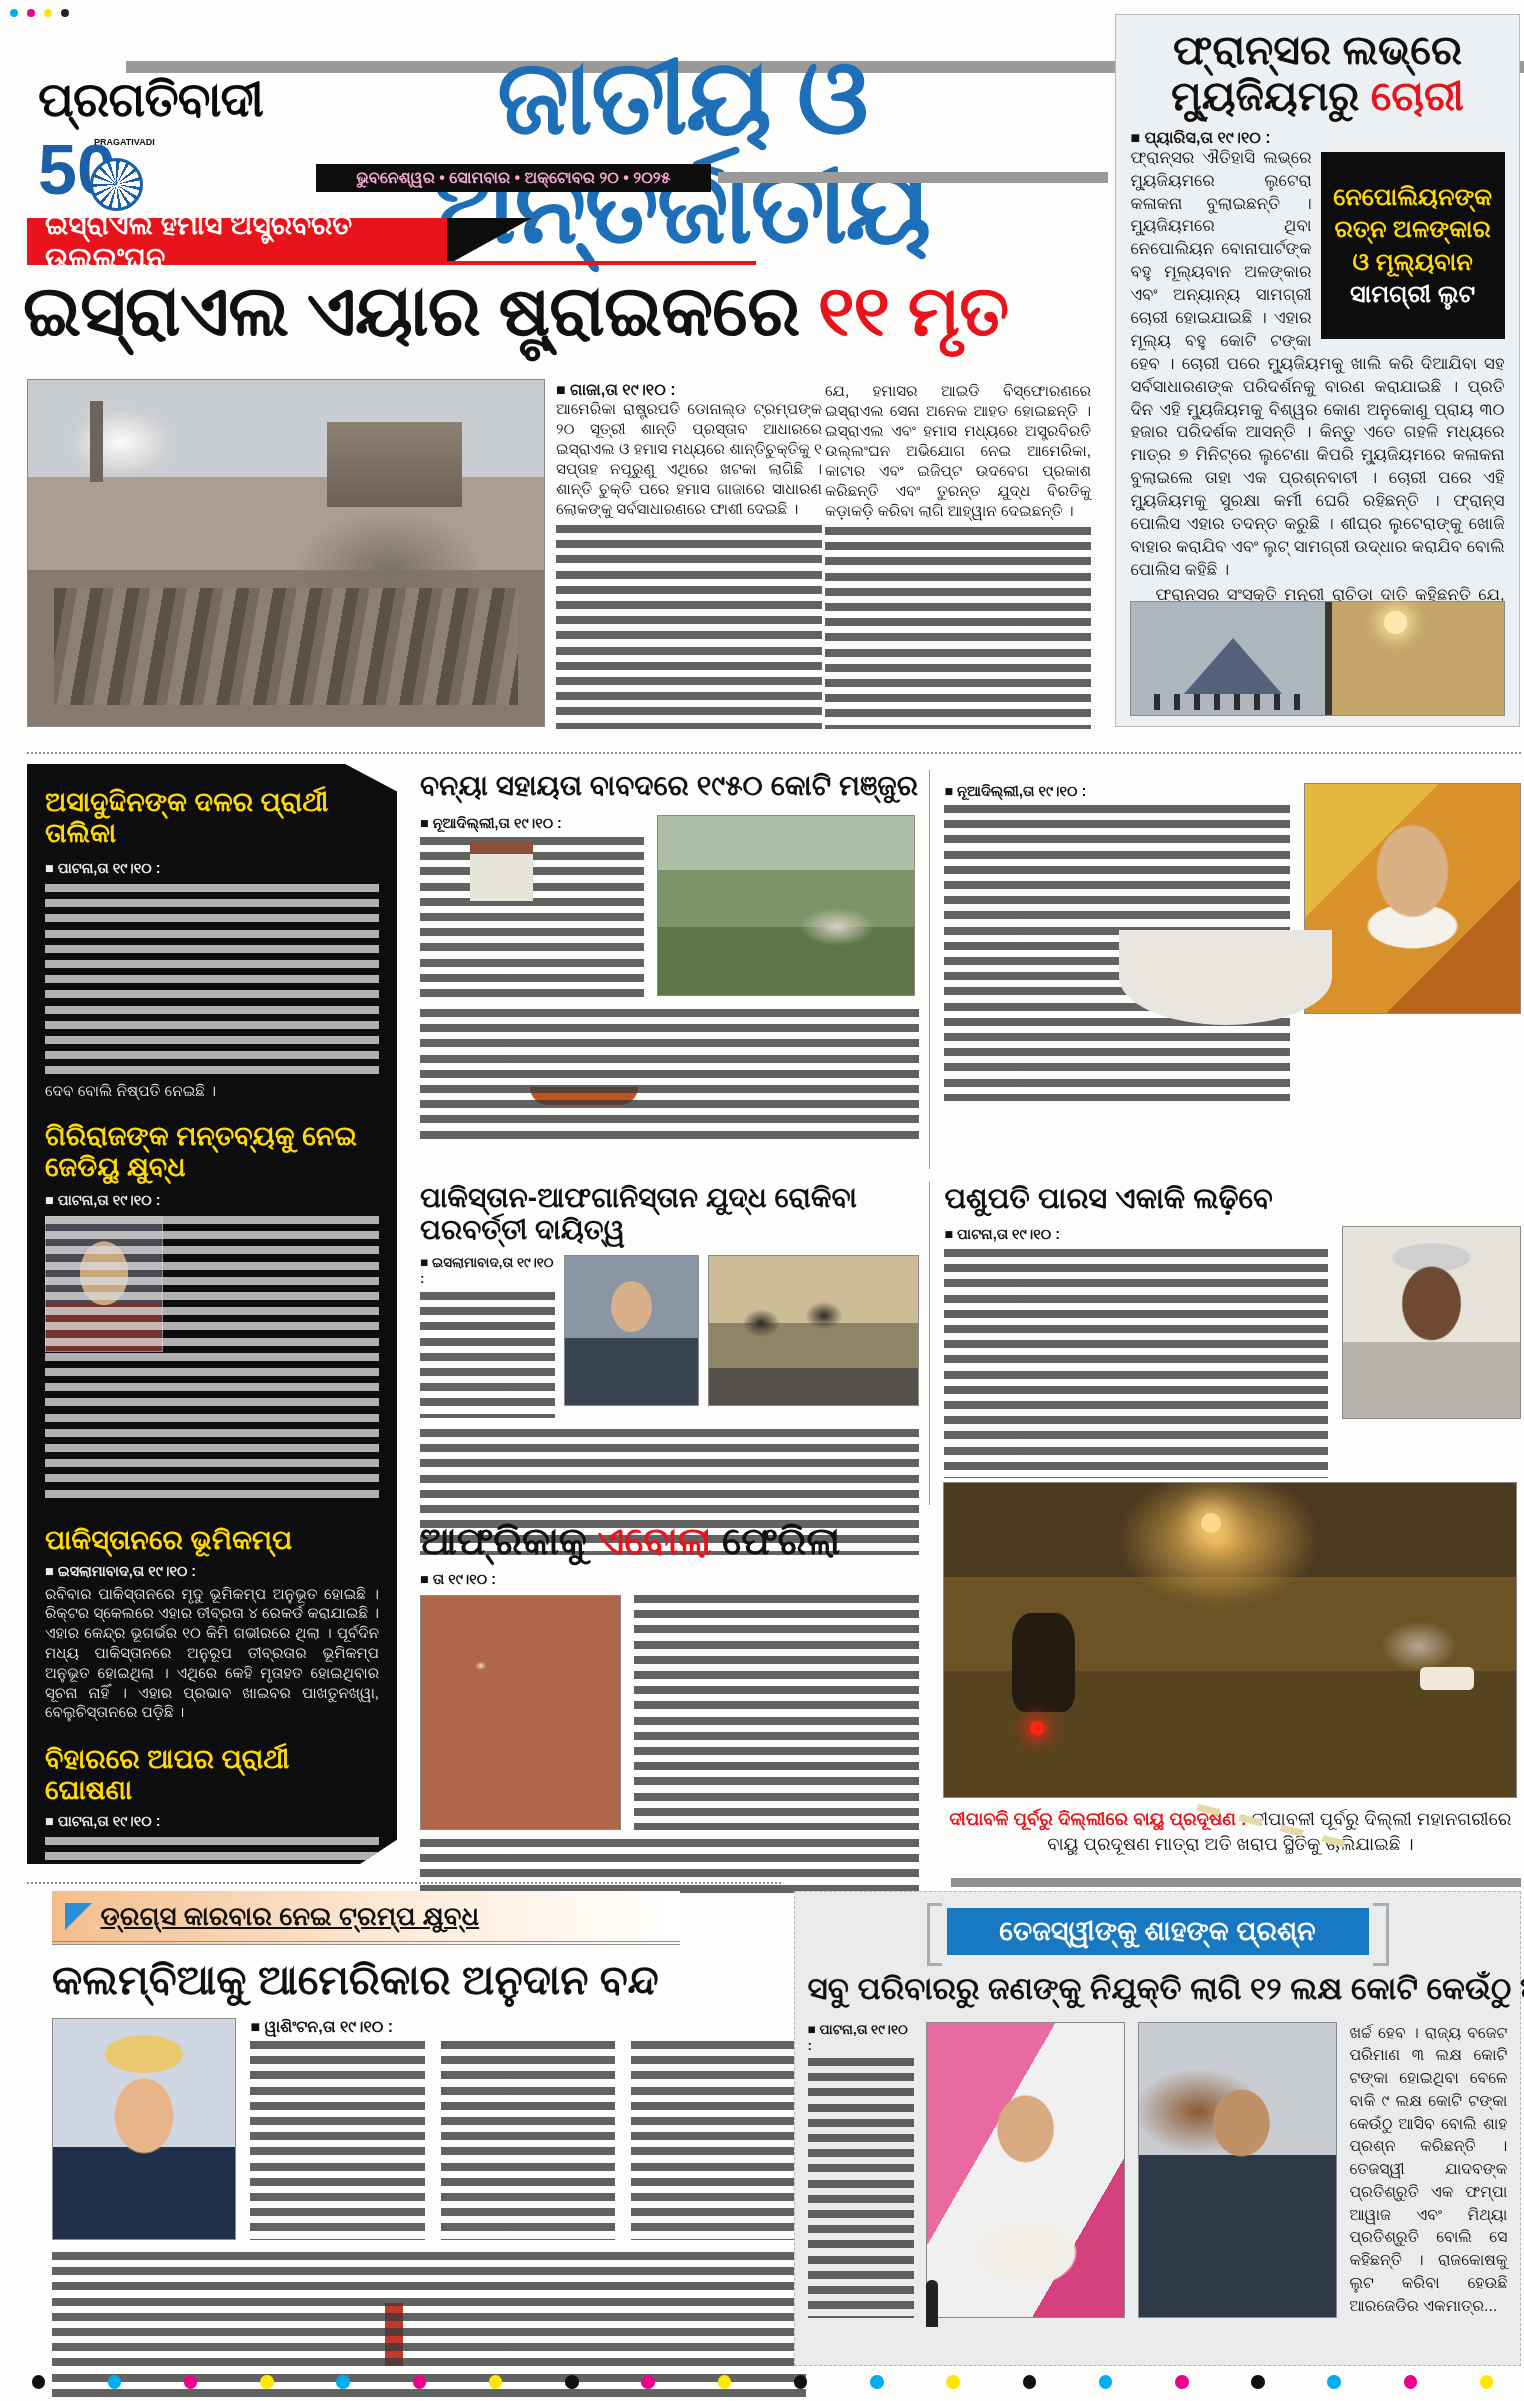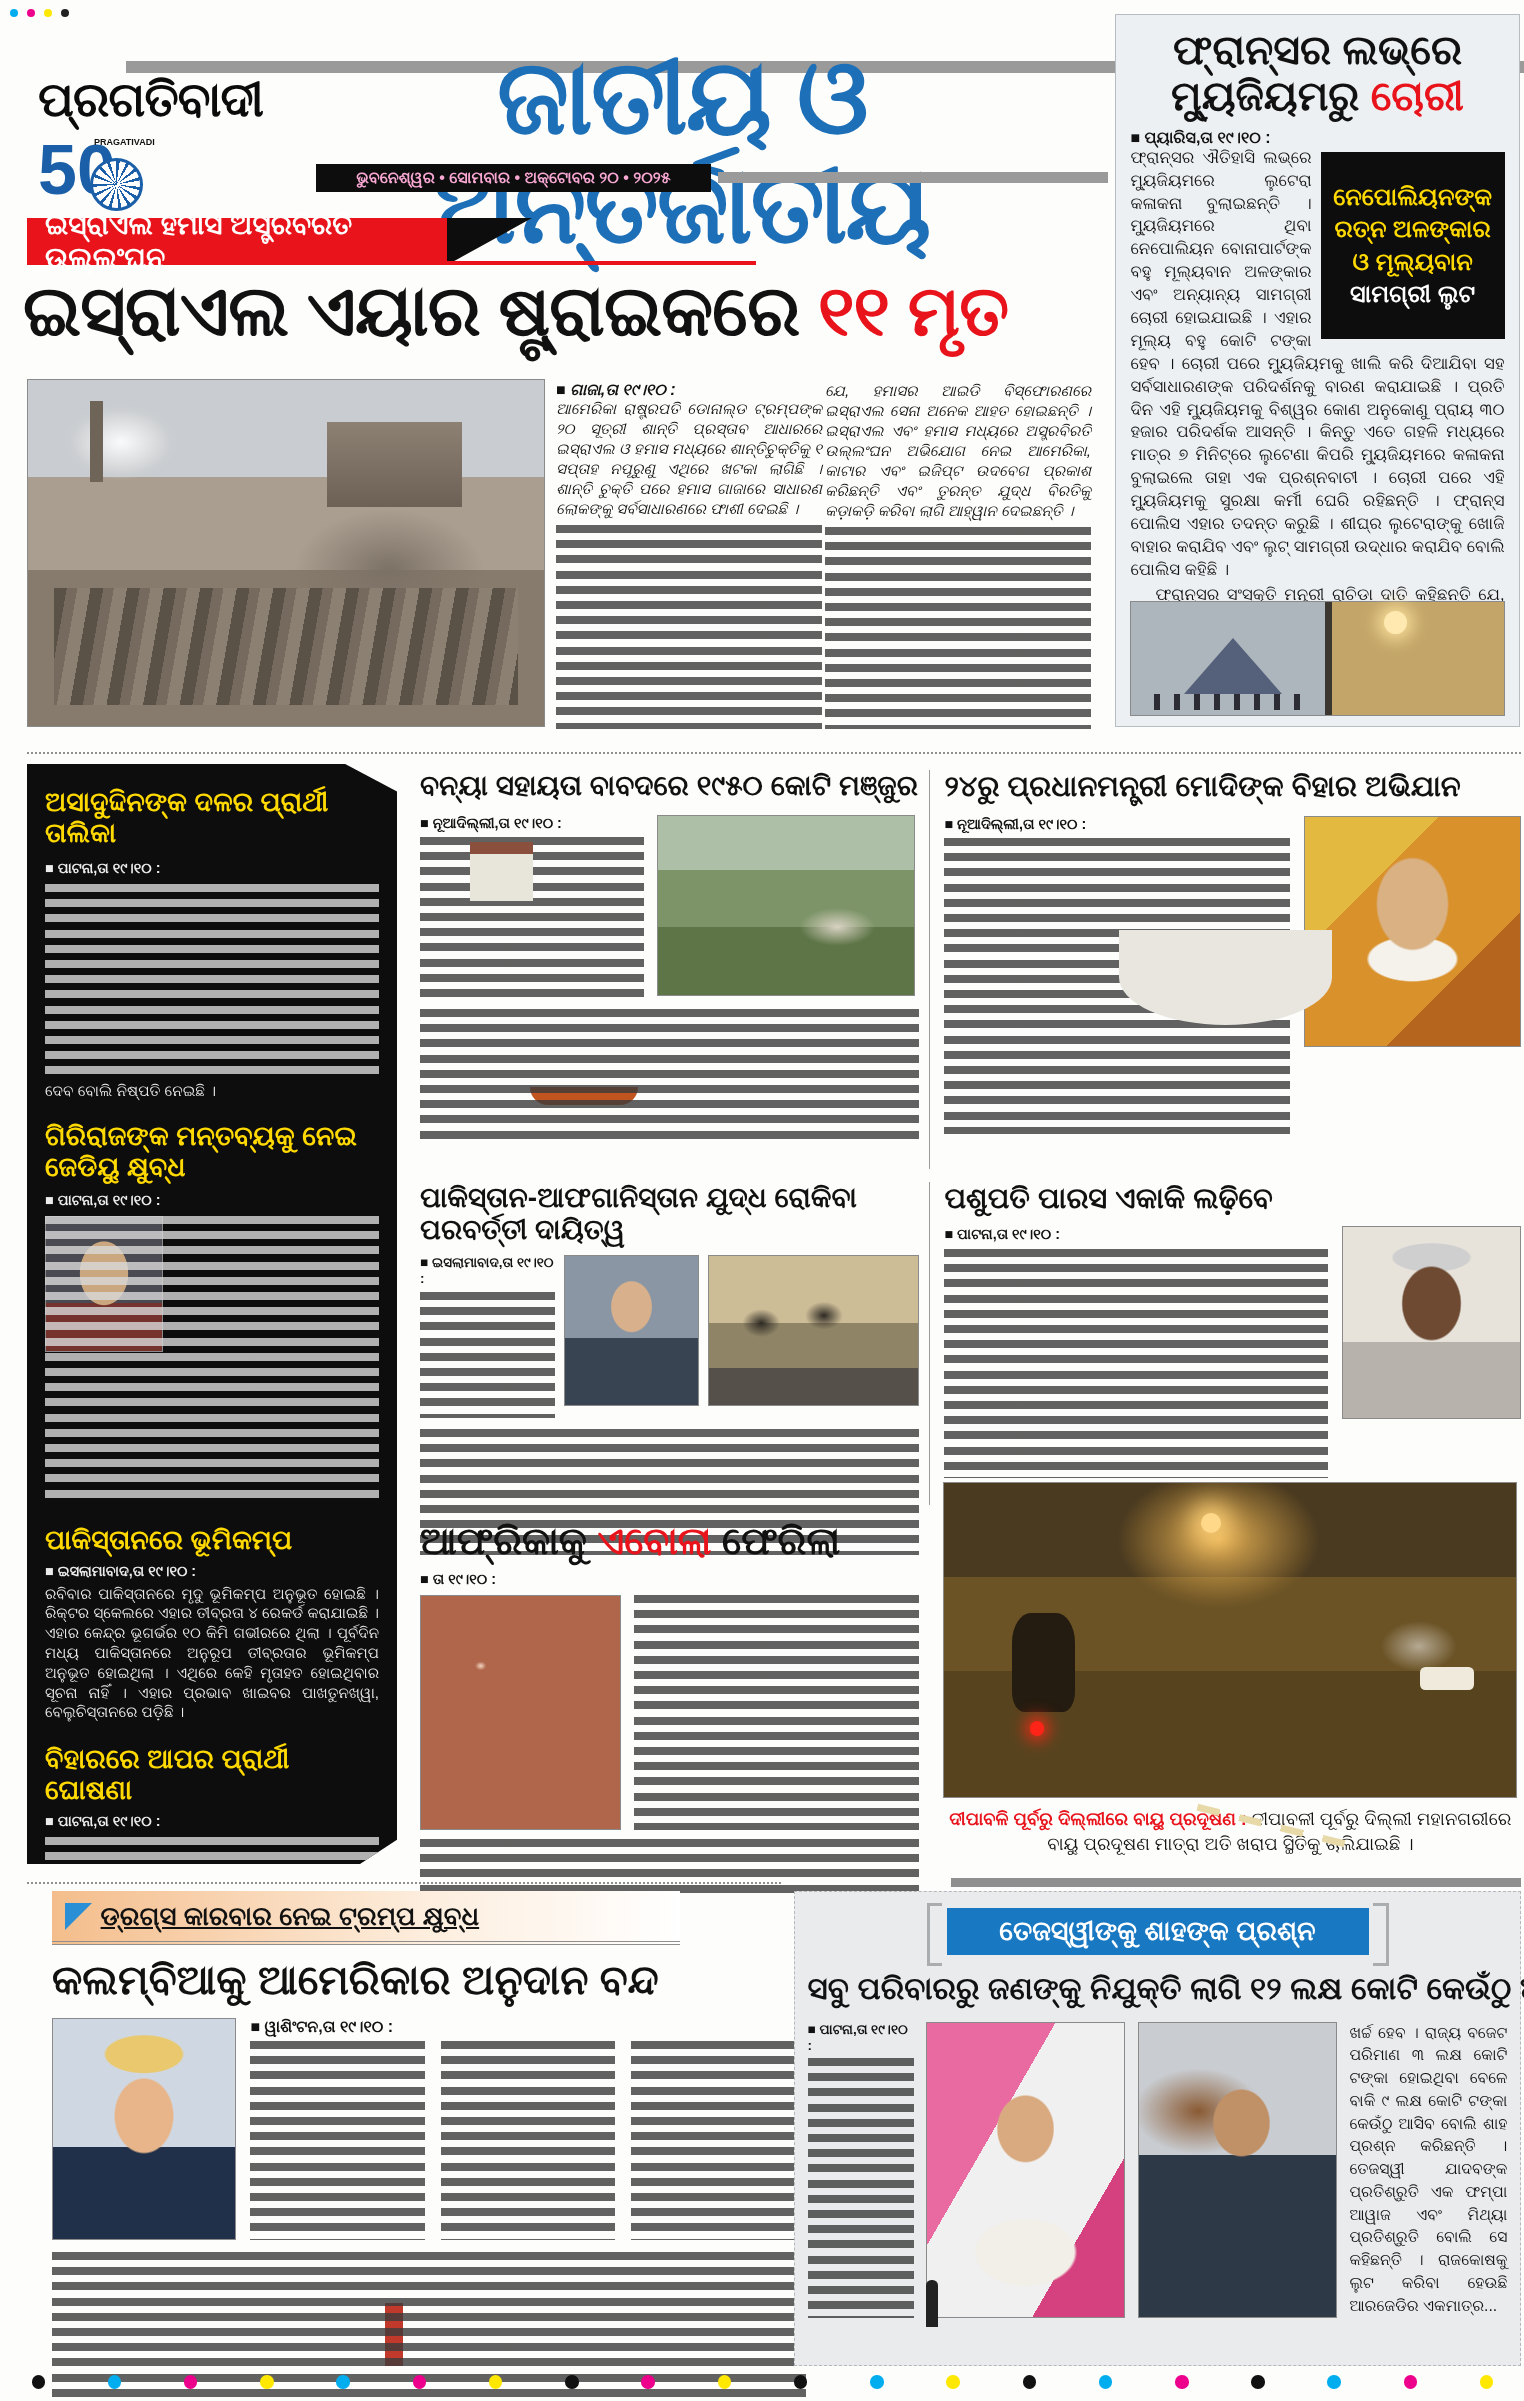--- a/index.html
+++ b/index.html
@@ -63,21 +63,21 @@
 <div class="abs photo" style="left:27px;top:379px;width:518px;height:348px;background:
   radial-gradient(81px 54px at 18% 18%, rgba(255,255,255,.9), rgba(210,210,210,.35) 60%, transparent 70%),
   radial-gradient(126px 81px at 70% 55%, #7c7165, transparent 75%),
   radial-gradient(108px 72px at 30% 75%, #5c534a, transparent 70%),
   linear-gradient(180deg,#c9cdd1 0 28%, #a99e90 28% 55%, #877b6d 55% 100%);">
   <span style="position:absolute;left:12%;top:6%;width:12.6px;height:81px;background:#6e6458;"></span>
   <span style="position:absolute;left:58%;top:12%;width:135px;height:85px;background:linear-gradient(180deg,#8d8174,#6d6156);"></span>
   <span style="position:absolute;left:5%;bottom:6%;width:90%;height:34%;background:repeating-linear-gradient(100deg,#5a5147 0 12.6px,#756a5d 12.6px 23px,#8b8072 23px 36px);"></span>
 </div>
 
-<div class="abs" style="left:556px;top:381px;width:552px;height:348px;display:flex;gap:3px;font-style:italic;">
+<div class="abs" style="left:556px;top:381px;width:552px;height:348px;display:flex;gap:3px;">
   <div style="width:266px;display:flex;flex-direction:column;">
     <div class="dateline">■ ଗାଜା,ତା ୧୯।୧୦ :</div>
     <div class="body-text jt">ଆମେରିକା ରାଷ୍ଟ୍ରପତି ଡୋନାଲ୍ଡ ଟ୍ରମ୍ପଙ୍କ ୨୦ ସୂତ୍ରୀ ଶାନ୍ତି ପ୍ରସ୍ତାବ ଆଧାରରେ ଇସ୍ରାଏଲ ଓ ହମାସ ମଧ୍ୟରେ ଶାନ୍ତିଚୁକ୍ତିକୁ ୧ ସପ୍ତାହ ନପୂରୁଣୁ ଏଥିରେ ଖଟକା ଲାଗିଛି । ଶାନ୍ତି ଚୁକ୍ତି ପରେ ହମାସ ଗାଜାରେ ସାଧାରଣ ଲୋକଙ୍କୁ ସର୍ବସାଧାରଣରେ ଫାଶୀ ଦେଇଛି ।</div>
     <div class="ft ft-dark" style="flex:1;margin-top:5.4px;"></div>
   </div>
   <div style="width:266px;display:flex;flex-direction:column;">
     <div class="body-text jt">ଯେ, ହମାସର ଆଇଡି ବିସ୍ଫୋରଣରେ ଇସ୍ରାଏଲ ସେନା ଅନେକ ଆହତ ହୋଇଛନ୍ତି । ଇସ୍ରାଏଲ ଏବଂ ହମାସ ମଧ୍ୟରେ ଅସ୍ତ୍ରବିରତି ଉଲ୍ଲଂଘନ ଅଭିଯୋଗ ନେଇ ଆମେରିକା, କାଟାର ଏବଂ ଇଜିପ୍ଟ ଉଦବେଗ ପ୍ରକାଶ କରିଛନ୍ତି ଏବଂ ତୁରନ୍ତ ଯୁଦ୍ଧ ବିରତିକୁ କଡ଼ାକଡ଼ି କରିବା ଲାଗି ଆହ୍ୱାନ ଦେଇଛନ୍ତି ।</div>
     <div class="ft ft-dark" style="flex:1;margin-top:5.4px;"></div>
   </div>
 </div>
@@ -141,21 +141,20 @@
       radial-gradient(54px 27px at 70% 62%, #d8d2c2, transparent 70%),
       linear-gradient(180deg,#aebfa8 0 30%, #7d9468 30% 62%, #5d7547 62% 100%);">
       <span style="position:absolute;left:10%;top:18%;width:63px;height:47px;background:#e8e6da;border-top:12.6px solid #8a4f3d;"></span>
       <span style="position:absolute;left:22%;bottom:16%;width:108px;height:18px;border-radius:0 0 18px 18px;background:#c2541f;"></span>
     </div>
   </div>
   <div class="ft ft-dark" style="height:135px;margin-top:10.8px;"></div>
 </div>
 
 <div class="abs col-rule" style="left:929px;top:770px;width:592px;height:399px;padding-left:14.4px;box-sizing:border-box;">
-  <div class="headline-l" style="white-space:nowrap;font-size:29px;">୨୪ରୁ ପ୍ରଧାନମନ୍ତ୍ରୀ ମୋଦିଙ୍କ ବିହାର ଅଭିଯାନ</div>
   <div style="display:flex;gap:14.4px;margin-top:12.6px;">
     <div style="flex:1;">
       <div class="dateline" style="font-size:14.4px;">■ ନୂଆଦିଲ୍ଲୀ,ତା ୧୯।୧୦ :</div>
       <div class="ft ft-dark" style="height:296px;margin-top:5.4px;"></div>
     </div>
     <div class="photo" style="width:217px;height:231px;background:
       radial-gradient(63px 81px at 50% 38%, #d9b183 0 55%, transparent 58%),
       radial-gradient(72px 36px at 50% 62%, #f5f2ec 0 60%, transparent 64%),
       linear-gradient(135deg,#e3b93f 0 30%, #d9912c 30% 70%, #b5651d 70% 100%);">
       <span style="position:absolute;left:32%;top:40%;width:36%;height:24%;border-radius:0 0 50% 50%;background:#e9e6e0;"></span>

